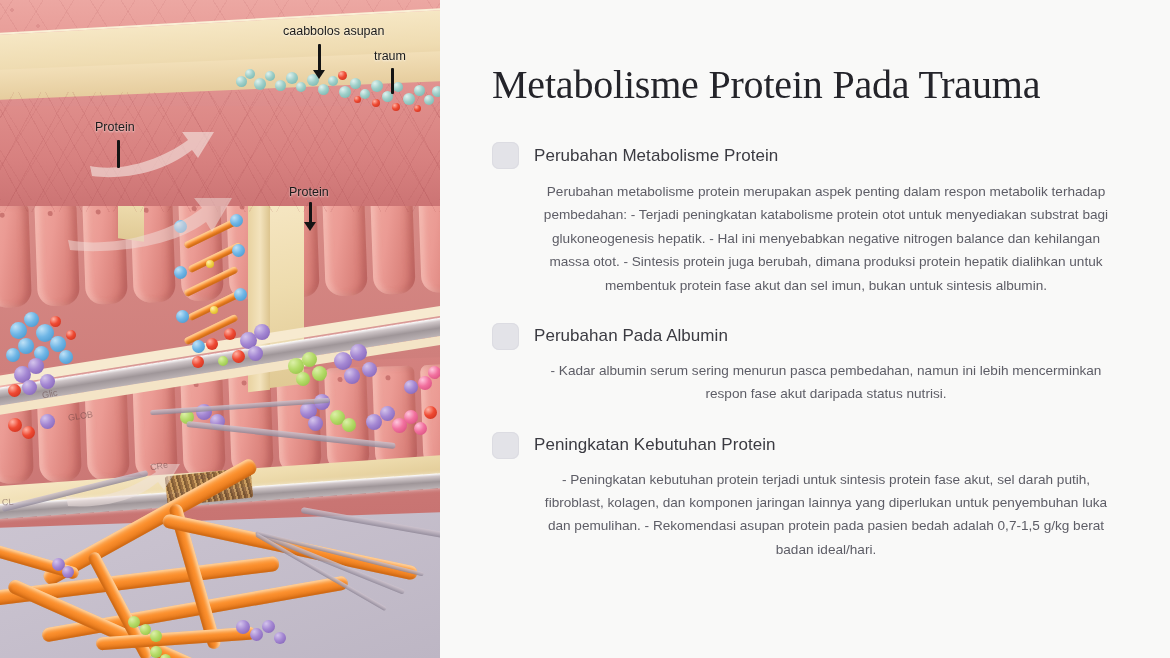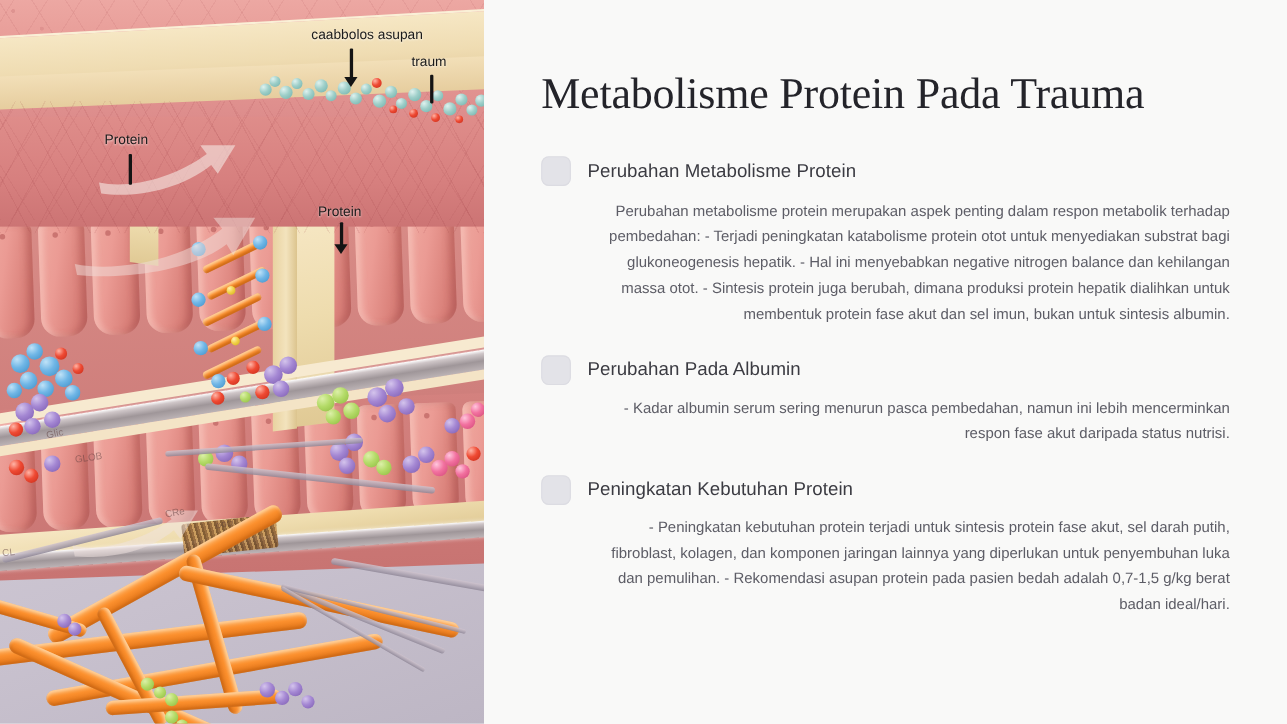--- a/index.html
+++ b/index.html
@@ -170,21 +170,21 @@
     background:#e3e3e8; box-shadow:inset 0 0 0 1px #dcdce2;
   }
   .sec-title {
     font-family:"Liberation Sans", sans-serif;
     font-size:17px; font-weight:400; color:#3b3b42; letter-spacing:.05px;
   }
   .sec-body {
     margin:11px 0 0 42px;
     font-family:"Liberation Sans", sans-serif;
     font-size:13.6px; line-height:1.72; color:#5d5d66;
-    max-width:590px; text-align:right;
+    max-width:590px; text-align:center;
   }
   .s2 .sec-body, .s3 .sec-body { margin-top:9px; }
 </style>
 </head>
 <body>
 
 <div class="slide">
 
   <div class="illus">
 

